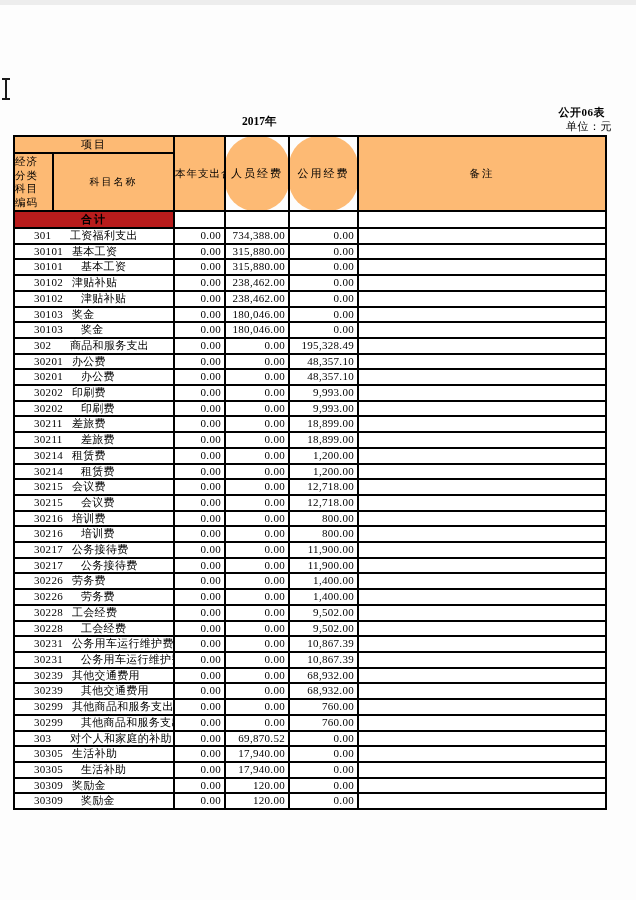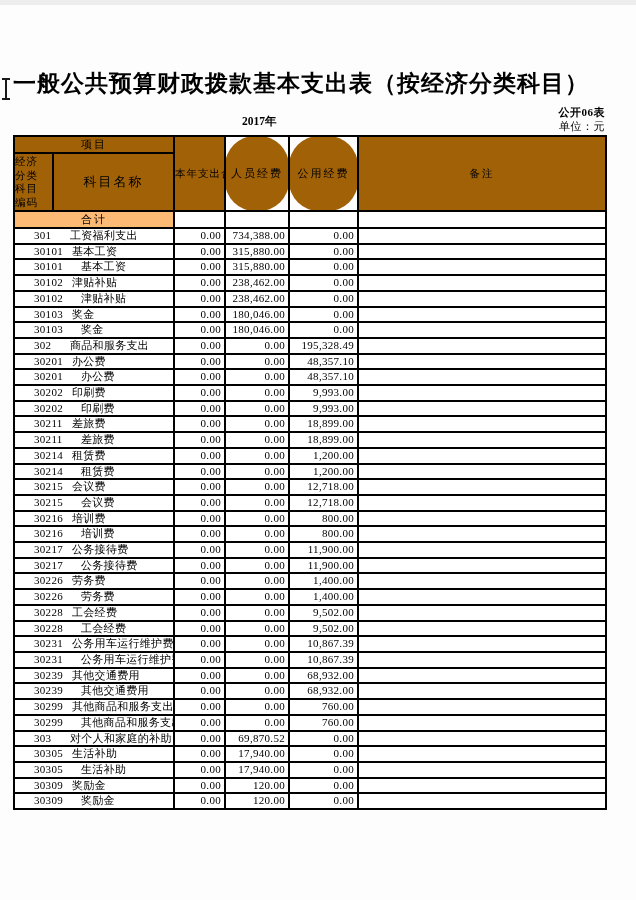--- a/index.html
+++ b/index.html
@@ -20,46 +20,46 @@
   .clip-glyph .bar-t{position:absolute;left:0;top:0;width:8px;height:2px;background:#1a1a1a;}
   .clip-glyph .bar-b{position:absolute;left:0;bottom:0;width:8px;height:2px;background:#1a1a1a;}
 
   .title{
     position:absolute;left:13px;top:68px;margin:0;
     font-size:23px;font-weight:bold;letter-spacing:1px;white-space:nowrap;
   }
   .form-no{position:absolute;top:105px;right:31px;font-size:11px;font-weight:bold;letter-spacing:.5px;}
   .prepared{position:absolute;top:118px;left:14px;font-size:11.5px;letter-spacing:.5px;}
   .year{position:absolute;top:114px;left:242px;font-size:11.5px;font-weight:bold;}
-  .unit{position:absolute;top:119px;right:31px;font-size:11px;letter-spacing:.5px;}
+  .unit{position:absolute;top:119px;right:24px;font-size:11px;letter-spacing:.5px;}
 
   table.budget{
     position:absolute;top:135px;left:13px;
     width:592px;table-layout:fixed;
     border-collapse:collapse;
     font-size:11px;
   }
   .budget th,.budget td{
     border:2px solid #000;
     padding:0;margin:0;
     vertical-align:middle;
     overflow:hidden;white-space:nowrap;
   }
-  .budget thead th{background:#a16207;font-weight:normal;text-align:center;}
+  .budget thead th{background:#fdba74;font-weight:normal;text-align:center;}
   .th-project{height:13px;letter-spacing:2px;}
   .th-code{height:56px;text-align:left !important;vertical-align:top;padding:1px 0 0 3px;
            font-size:10.5px;line-height:13.5px;letter-spacing:1px;text-decoration:underline;}
   .code-wrap{display:inline-block;width:25px;white-space:normal;word-break:break-all;}
-  .th-name{letter-spacing:2px;font-size:13px;}
+  .th-name{letter-spacing:2px;font-size:10px;}
   .th-total{line-height:14px;font-size:10.5px;letter-spacing:1px;padding:0 3px;
             white-space:normal;word-break:break-all;}
   .th-funds{letter-spacing:2px;font-size:11px;border-radius:30px;}
   .th-remark{letter-spacing:2px;font-size:10.5px;}
 
-  tr.total-row th{background:#fdba74;height:14px;letter-spacing:2px;font-weight:normal;}
+  tr.total-row th{background:#b91c1c;height:14px;letter-spacing:2px;font-weight:bold;}
   tr.total-row td{background:#fff;}
 
   tbody td{height:13.7px;line-height:13.7px;background:#fff;}
   td.name-cell{text-align:left;}
   .code{display:inline-block;width:33px;padding-left:19px;letter-spacing:.3px;}
   .name{letter-spacing:.3px;}
   .name.lv-cat{padding-left:3px;text-align:right;}
   .name.lv-sub{padding-left:5px;}
   .name.lv-item{padding-left:14px;}
   td.num{text-align:right;padding-right:3px;letter-spacing:.3px;}
@@ -69,21 +69,20 @@
 
 <div class="page">
   <div class="scan-top"></div>
 
   <div class="clip-glyph">
     <span class="bar-t"></span>
       <span class="stem"></span>
       <span class="bar-b"></span>
   </div>
 
-  <h1 class="title">一般公共预算财政拨款基本支出表（按经济分类科目）</h1>
 
   <div class="form-no">公开06表</div>
   <div class="year">2017年</div>
   <div class="unit">单位：元</div>
 
   <table class="budget">
     <colgroup>
       <col style="width:39px">
         <col style="width:121px">
         <col style="width:51px">

